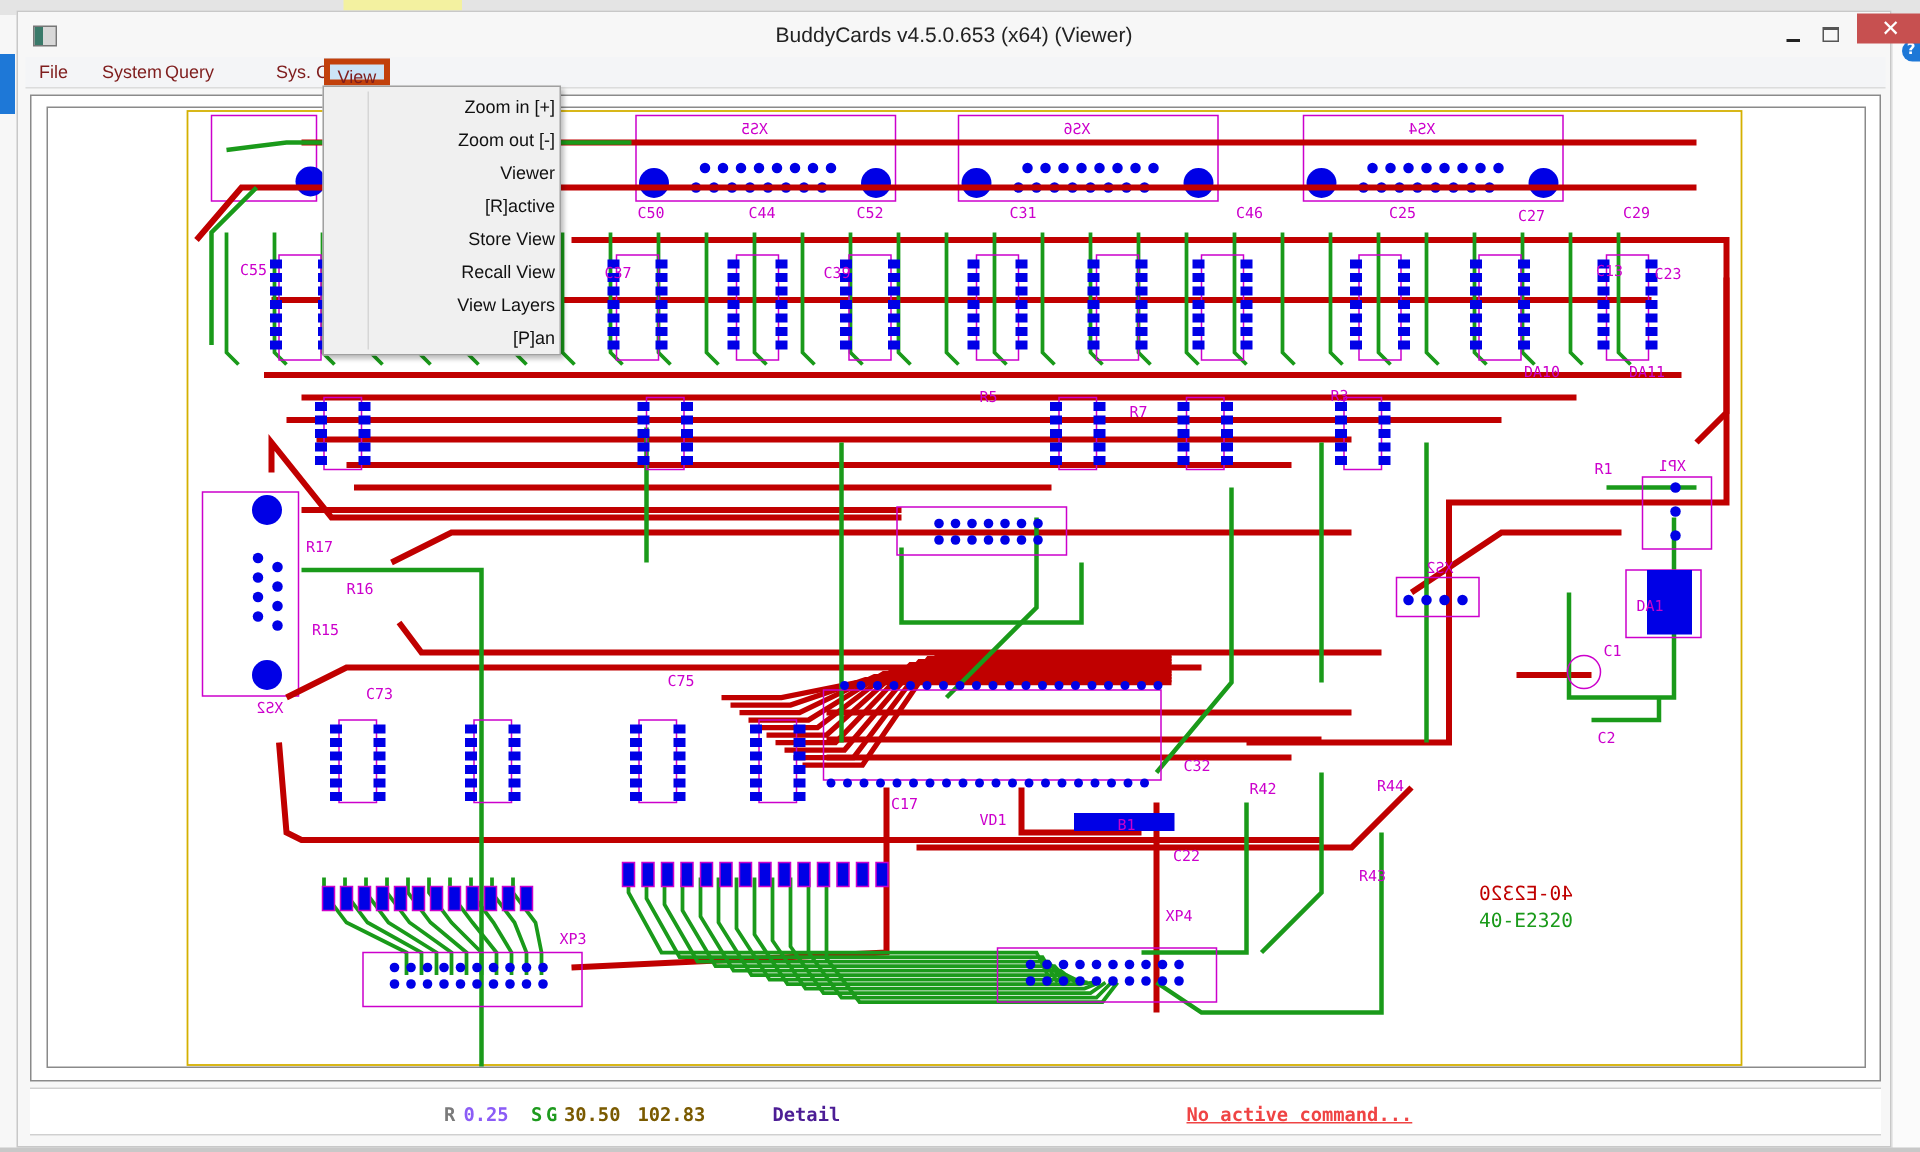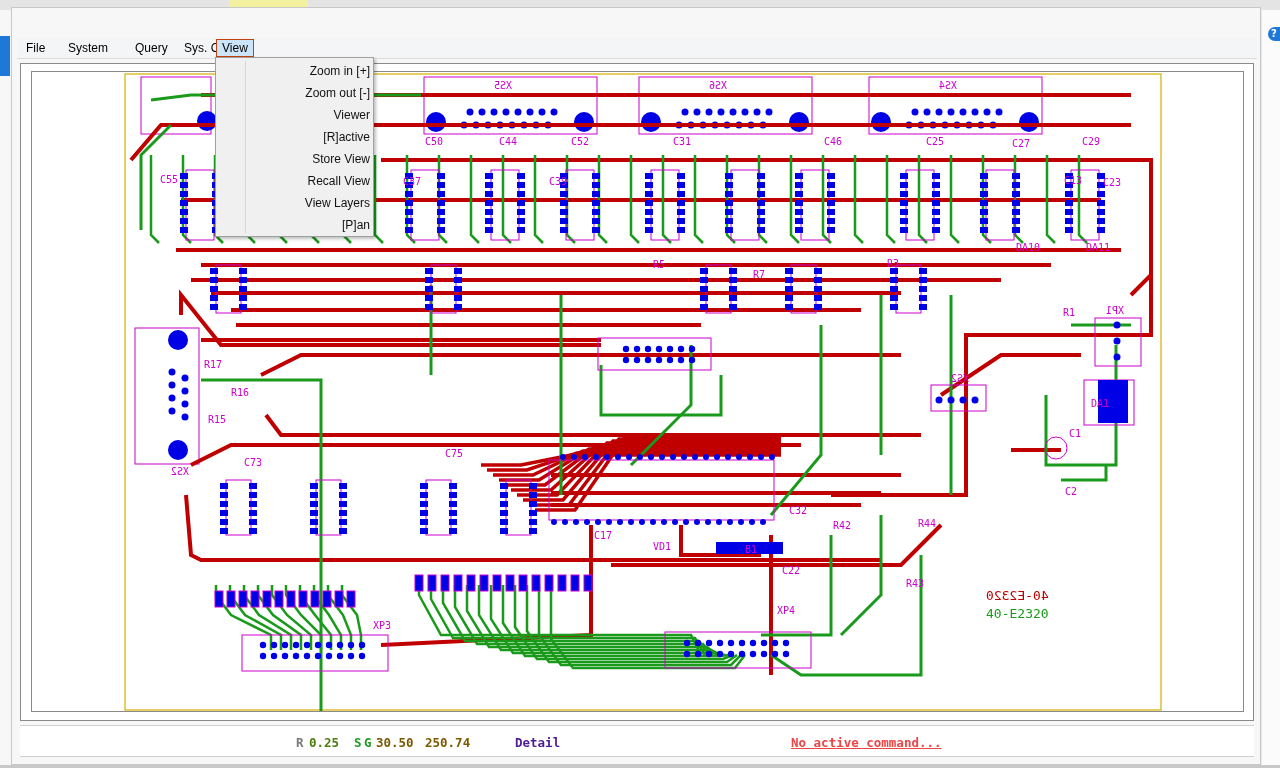--- a/index.html
+++ b/index.html
@@ -14,29 +14,29 @@
   .titlebar{position:absolute;left:0;top:0;width:100%;height:30px;}
   .app-icon{position:absolute;left:10px;top:9px;width:14px;height:12px;border:1px solid #777;background:linear-gradient(90deg,#3a7a6a 0 40%,#d8d8d8 40% 100%);}
   .title-text{position:absolute;left:0;right:0;top:7px;text-align:center;font-size:14px;color:#222;font-family:"Liberation Sans",sans-serif;}
   .win-btn{position:absolute;top:1px;height:27px;width:38px;display:flex;align-items:center;justify-content:center;color:#333;font-size:14px;}
   .btn-min{left:1164px;}
   .btn-min span{display:block;width:9px;height:2px;background:#222;margin-top:8px;}
   .btn-max{left:1189px;}
   .btn-max span{display:block;width:9px;height:7px;border:1px solid #555;border-top-width:2px;}
   .btn-close{left:1226px;width:45px;background:#c75050;color:#fff;font-size:15px;top:1px;height:20px;}
   .menubar{position:absolute;left:5px;top:30px;width:1240px;height:20px;background:#f4f5f7;border-bottom:1px solid #dcdcdc;font-family:"Liberation Sans",sans-serif;font-size:12px;}
-  .menu-item{position:absolute;top:1px;height:18px;line-height:18px;padding:0 5px;color:#000000;cursor:default;}
-  .menu-item.active{background:#cce4f7;border:1px solid #c2410c;box-sizing:border-box;line-height:16px;}
+  .menu-item{position:absolute;top:1px;height:18px;line-height:18px;padding:0 5px;color:#7f1d1d;cursor:default;}
+  .menu-item.active{background:#cce4f7;border:4px solid #c2410c;box-sizing:border-box;line-height:16px;}
   .canvas-frame{position:absolute;left:8px;top:55px;width:1234px;height:658px;border:1px solid #8a8a8a;background:#fff;box-sizing:border-box;}
   .canvas-inner{position:absolute;left:10px;top:7px;width:1213px;height:641px;border:1px solid #8a8a8a;background:#fff;box-sizing:border-box;overflow:hidden;}
   #pcb{position:absolute;left:0;top:0;}
   .statusbar{position:absolute;left:8px;top:717px;width:1234px;height:30px;border-top:1px solid #d0d0d0;border-bottom:1px solid #d0d0d0;background:#fff;font-family:"DejaVu Sans Mono",monospace;font-size:12.5px;font-weight:bold;}
   .st{position:absolute;top:9px;white-space:pre;}
   .st-r-label{left:276px;color:#7a7a7a;}
-  .st-r-val{left:289px;color:#4d7c0f;}
+  .st-r-val{left:289px;color:#8b5cf6;}
   .st-s{left:334px;color:#1e9a1e;}
   .st-g{left:344px;color:#1e9a1e;}
   .st-x{left:356px;color:#7a5a00;}
   .st-y{left:405px;color:#7a5a00;}
   .st-mode{left:495px;color:#4c1d95;}
   .st-cmd{left:771px;color:#ef4444;text-decoration:underline;}
   .dropdown{position:absolute;left:215px;top:57px;width:159px;height:180px;background:#f0f0f0;border:1px solid #a0a0a0;box-shadow:2px 2px 3px rgba(0,0,0,0.25);font-family:"Liberation Sans",sans-serif;font-size:12px;box-sizing:border-box;}
   .dropdown .sep-v{position:absolute;left:29px;top:3px;bottom:3px;width:1px;background:#d6d6d6;}
   .dd-item{position:absolute;left:3px;width:151px;height:22px;line-height:22px;padding-left:31px;box-sizing:border-box;color:#111;cursor:default;text-align:right;}
   .bottom-taskbar{position:absolute;left:0;top:765px;width:1280px;height:3px;background:#c8c8c8;}
@@ -46,25 +46,38 @@
 
 <div class="bg-strip"></div>
 <div class="bg-highlight"></div>
 <div class="bg-left">
     <div class="bg-left-blue"></div>
   </div>
 <div class="bg-right"></div>
 <div class="help-icon">?</div>
 
 <div class="window">
+  <div class="titlebar">
+    <div class="app-icon"></div>
+    <div class="title-text">BuddyCards v4.5.0.653 (x64) (Viewer)</div>
+    <div class="win-btn btn-min">
+        <span></span>
+      </div>
+    <div class="win-btn btn-max">
+        <span></span>
+      </div>
+    <div class="win-btn btn-close">
+        <span>✕</span>
+      </div>
+  </div>
 
   <div class="menubar">
     <div class="menu-item" style="left:4px;">File</div>
     <div class="menu-item" style="left:46px;">System</div>
-    <div class="menu-item" style="left:88px;margin-left:25px;">Query</div>
+    <div class="menu-item" style="left:88px;">Query</div>
     <div class="menu-item" style="left:134px;margin-left:28px;">Sys. Cmd.</div>
     <div class="menu-item active" style="left:199px;">View</div>
   </div>
 
   <div class="canvas-frame">
     <div class="canvas-inner">
       <svg id="pcb" width="1213" height="641">
           <rect x="93" y="2" width="1036" height="636" fill="none" stroke="#d4b000" stroke-width="1.2"></rect>
           <rect x="392" y="5" width="173" height="57" fill="none" stroke="#cc00cc" stroke-width="1"></rect>
           <circle cx="404" cy="50" r="10" fill="#0000e6"></circle>
@@ -682,21 +695,21 @@
         </svg>
     </div>
   </div>
 
   <div class="statusbar">
     <span class="st st-r-label">R</span>
     <span class="st st-r-val">0.25</span>
     <span class="st st-s">S</span>
     <span class="st st-g">G</span>
     <span class="st st-x">30.50</span>
-    <span class="st st-y">250.74</span>
+    <span class="st st-y">102.83</span>
     <span class="st st-mode">Detail</span>
     <span class="st st-cmd">No active command...</span>
   </div>
 </div>
 
 <div class="dropdown">
   <div class="sep-v"></div>
   <div class="dd-item" style="top:2px;">Zoom in [+]</div>
   <div class="dd-item" style="top:24px;">Zoom out [-]</div>
   <div class="dd-item" style="top:46px;">Viewer</div>

